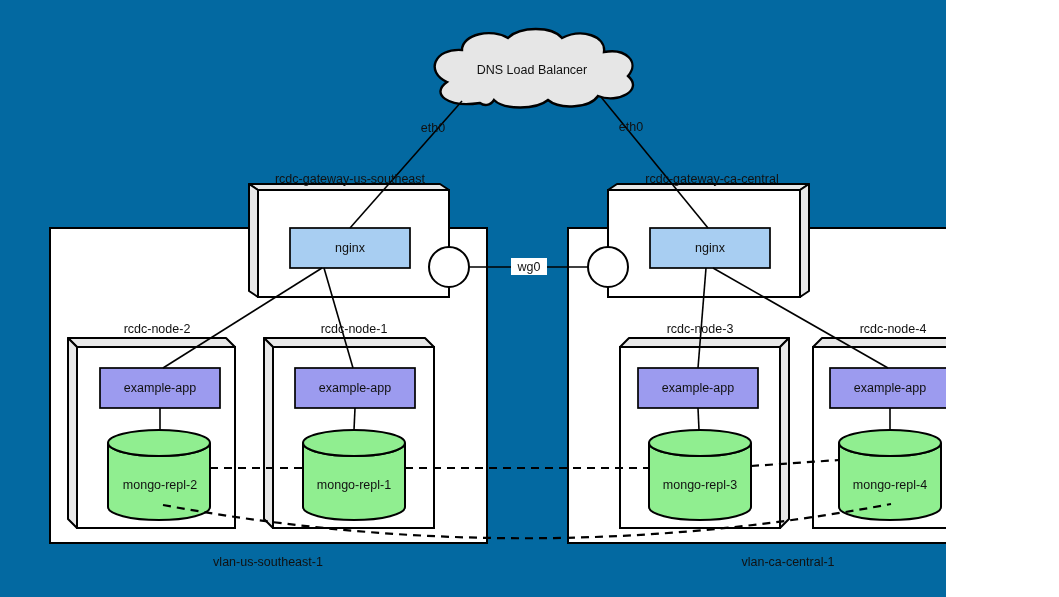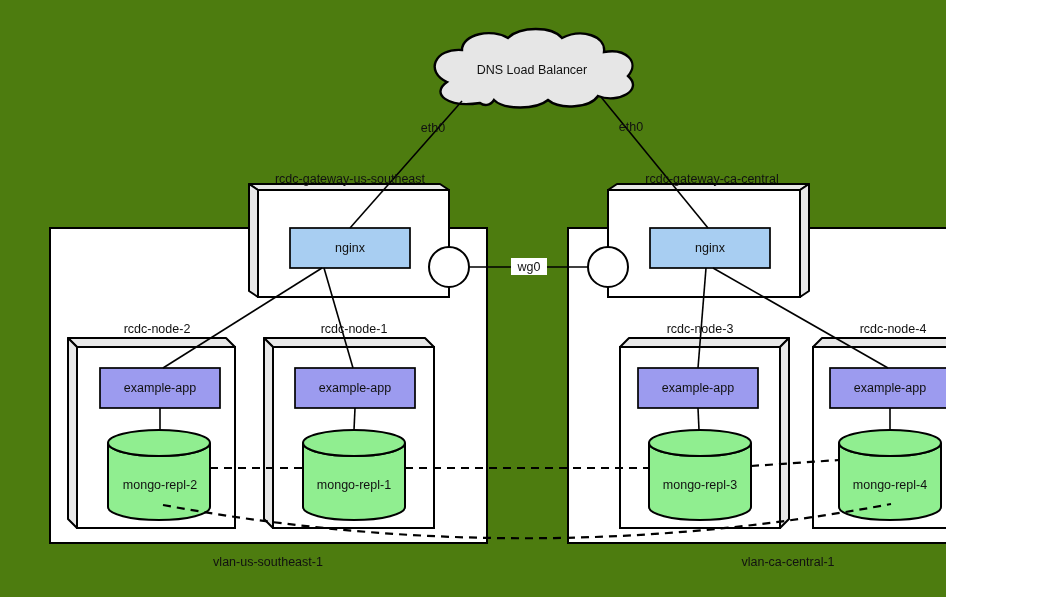--- a/index.html
+++ b/index.html
@@ -1,16 +1,16 @@
 <!DOCTYPE html>
 <html><head>
 <meta charset="utf-8">
 <style>
   html,body{margin:0;padding:0;background:#ffffff;}
-  #stage{position:relative;width:946px;height:597px;background:#4d7c0f;overflow:hidden;}
+  #stage{position:relative;width:946px;height:597px;background:#0369a1;overflow:hidden;}
   svg{display:block;}
   text{
     font-family:"Liberation Sans","DejaVu Sans",sans-serif;
     font-size:12.5px;
     fill:#111111;
     text-anchor:middle;
   }
   .edge{stroke:#000;stroke-width:1.6;fill:none;}
   .edge-dashed{stroke:#000;stroke-width:2.2;fill:none;stroke-dasharray:8 6;}
   .boxline{stroke:#000;stroke-width:2;}

